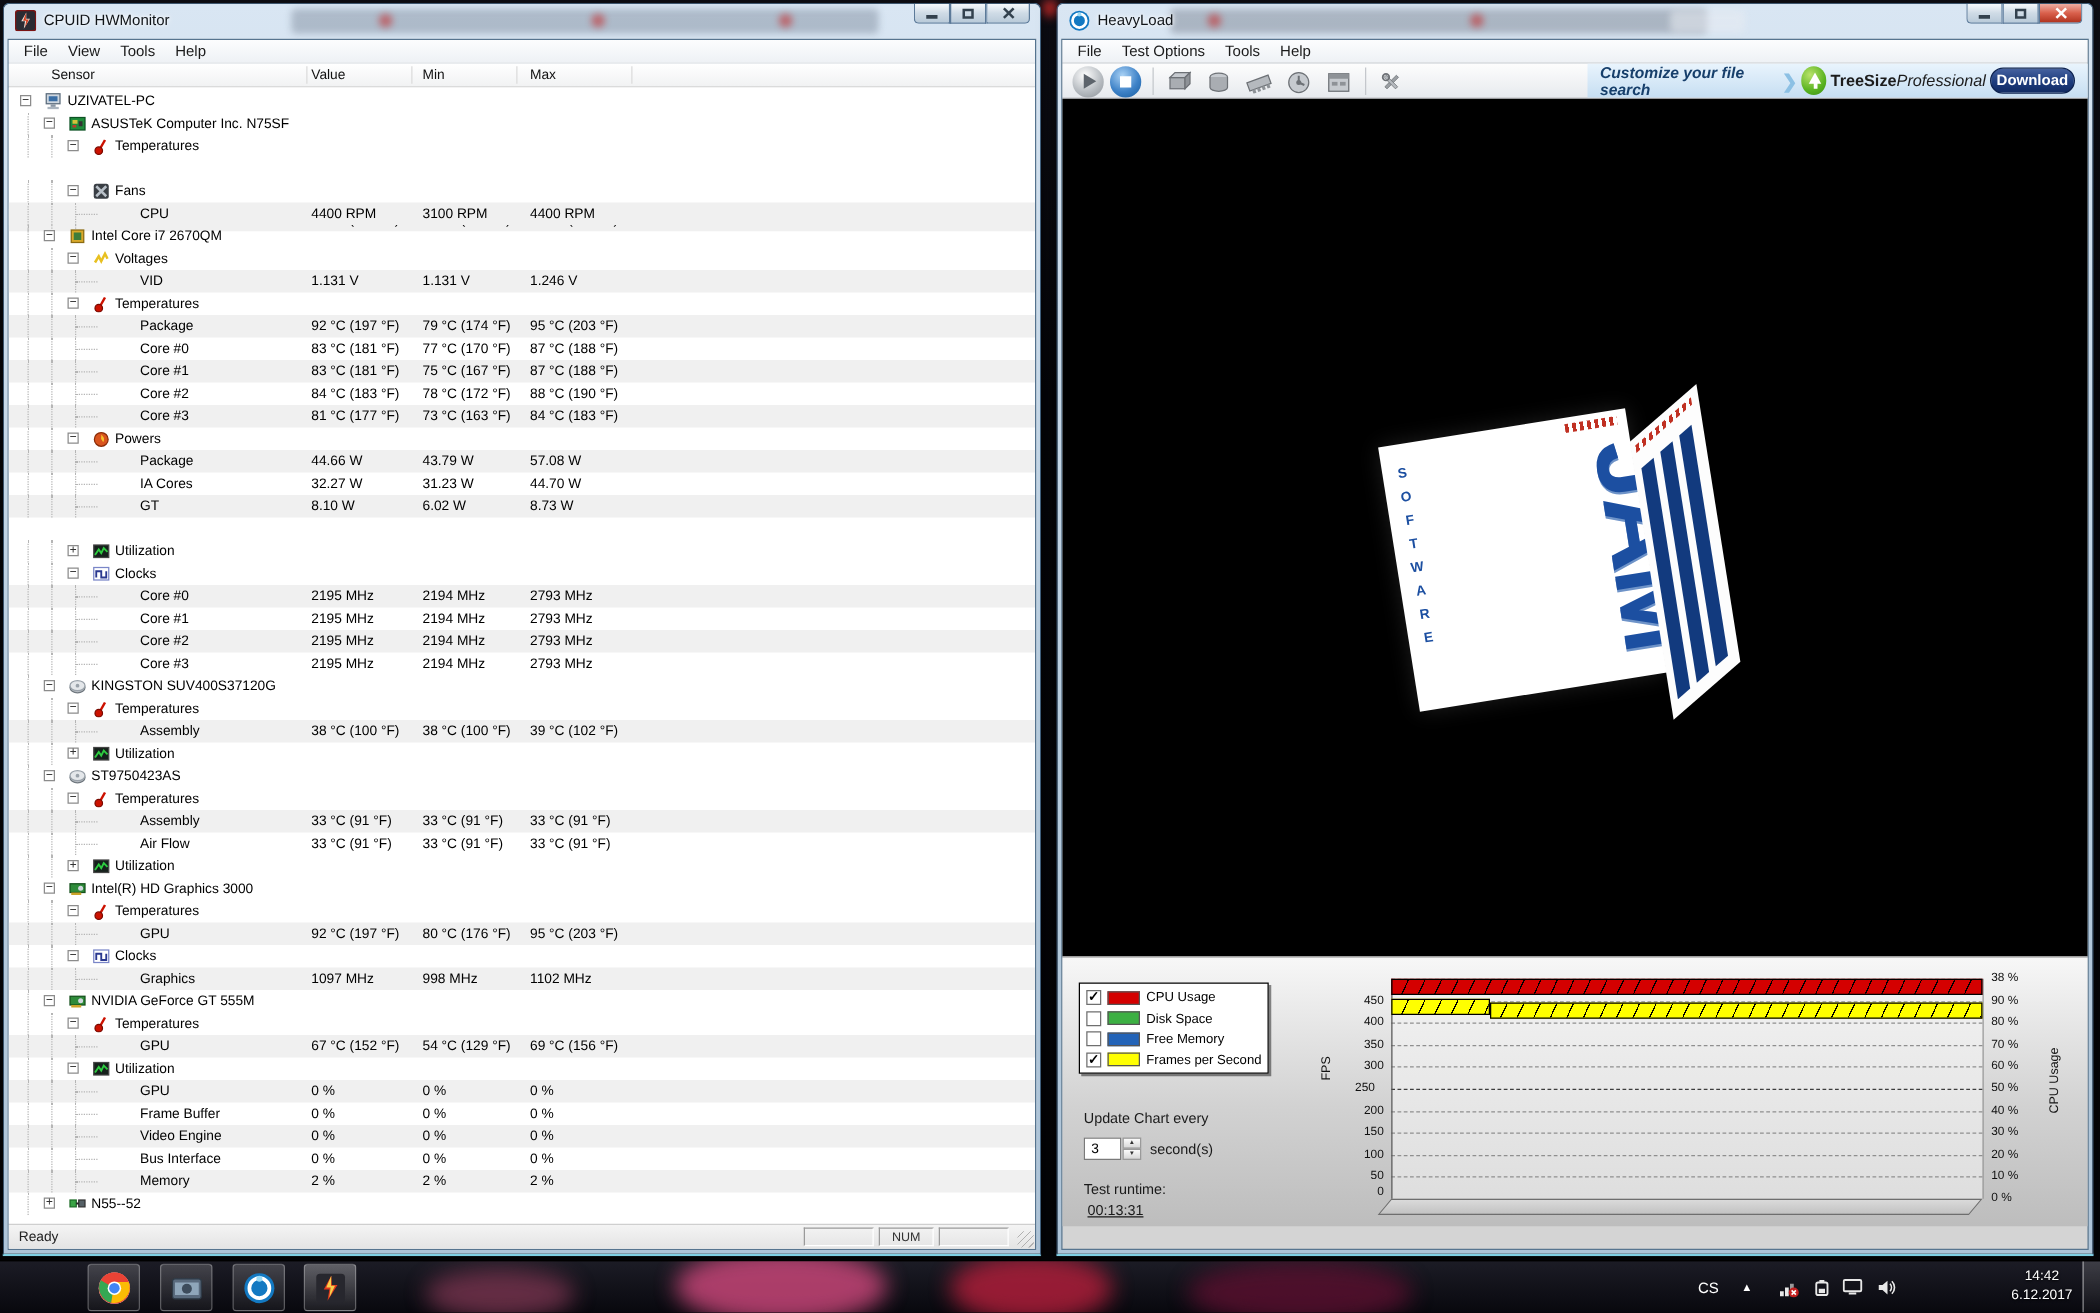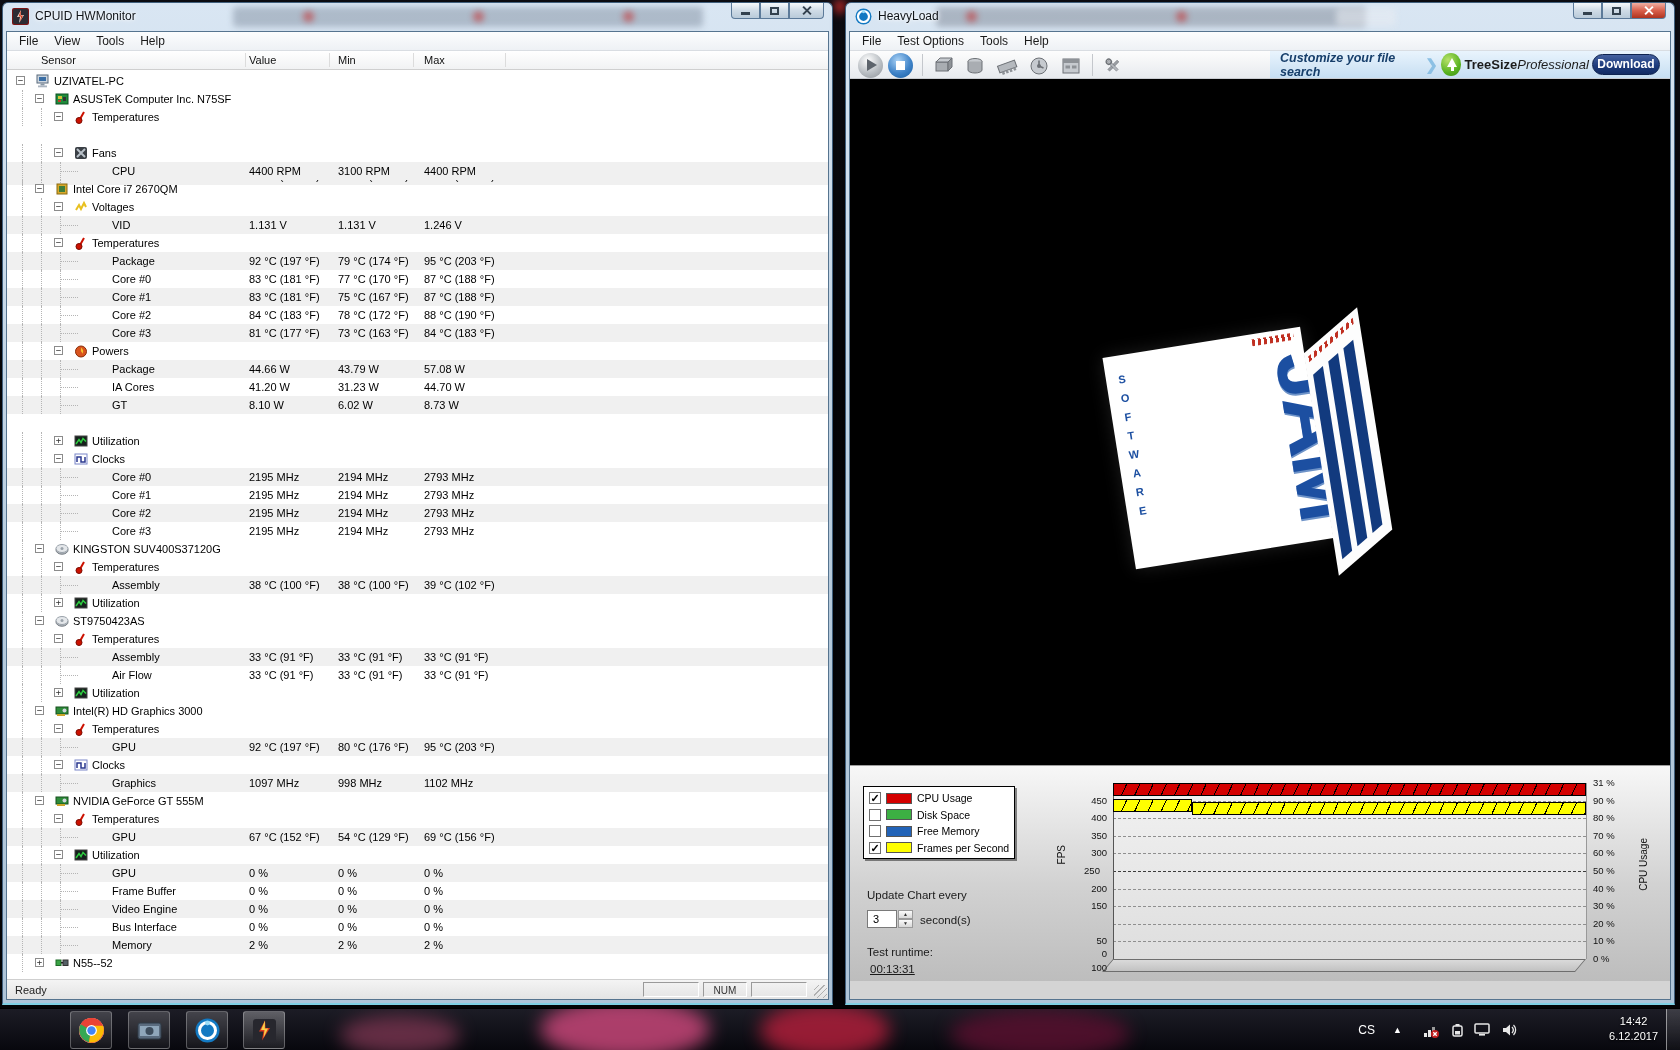--- a/index.html
+++ b/index.html
@@ -352,21 +352,21 @@
             <span class="tval" style="left: 242px;">44.66 W</span>
             <span class="tval" style="left: 331px;">43.79 W</span>
             <span class="tval" style="left: 417px;">57.08 W</span>
           </div>
           <div class="trow" style="top: 308px;">
             <span class="tguide" style="left: 15px;"></span>
             <span class="tguide" style="left: 34px;"></span>
             <span class="tguide" style="left: 53px;"></span>
             <span class="tconn" style="left: 53px; width: 18px;"></span>
             <span class="tlabel" style="left: 105px;">IA Cores</span>
-            <span class="tval" style="left: 242px;">41.20 W</span>
+            <span class="tval" style="left: 242px;">32.27 W</span>
             <span class="tval" style="left: 331px;">31.23 W</span>
             <span class="tval" style="left: 417px;">44.70 W</span>
           </div>
           <div class="trow shaded" style="top: 326px;">
             <span class="tguide" style="left: 15px;"></span>
             <span class="tguide" style="left: 34px;"></span>
             <span class="tguide" style="left: 53px;"></span>
             <span class="tconn" style="left: 53px; width: 18px;"></span>
             <span class="tlabel" style="left: 105px;">GT</span>
             <span class="tval" style="left: 242px;">8.10 W</span>
@@ -850,24 +850,24 @@
             <div class="tick-r" style="left: 743px; top: 99px;">50 %</div>
             <div class="gline" style="left: 263px; top: 87.4px; width: 473px;"></div>
             <div class="tick-r" style="left: 743px; top: 81.4px;">60 %</div>
             <div class="gline" style="left: 263px; top: 69.8px; width: 473px;"></div>
             <div class="tick-r" style="left: 743px; top: 63.8px;">70 %</div>
             <div class="gline" style="left: 263px; top: 52.2px; width: 473px;"></div>
             <div class="tick-r" style="left: 743px; top: 46.2px;">80 %</div>
             <div class="gline" style="left: 263px; top: 34.6px; width: 473px;"></div>
             <div class="tick-r" style="left: 743px; top: 28.6px;">90 %</div>
             <div class="gline" style="left: 263px; top: 17px; width: 473px;"></div>
-            <div class="tick-r" style="left: 743px; top: 11px;">31 %</div>
+            <div class="tick-r" style="left: 743px; top: 11px;">38 %</div>
             <div class="tick-l" style="left: 227px; top: 182px;">0</div>
             <div class="tick-l" style="left: 227px; top: 169.4px;">50</div>
-            <div class="tick-l" style="left: 227px; top: 151.8px; margin-top: 44px;">100</div>
+            <div class="tick-l" style="left: 227px; top: 151.8px;">100</div>
             <div class="tick-l" style="left: 227px; top: 134.2px;">150</div>
             <div class="tick-l" style="left: 227px; top: 116.6px;">200</div>
             <div class="tick-l" style="left: 227px; top: 99px; text-align: center;">250</div>
             <div class="tick-l" style="left: 227px; top: 81.4px;">300</div>
             <div class="tick-l" style="left: 227px; top: 63.8px;">350</div>
             <div class="tick-l" style="left: 227px; top: 46.2px;">400</div>
             <div class="tick-l" style="left: 227px; top: 28.6px;">450</div>
             <div class="axis" style="left: 263px; top: 17px; width: 1px; height: 176px;"></div>
             <div class="axis" style="left: 736px; top: 17px; width: 1px; height: 176px; background: rgb(153, 153, 153);"></div>
             <div class="vlabel" style="left: 206px; top: 79px;">FPS</div>

